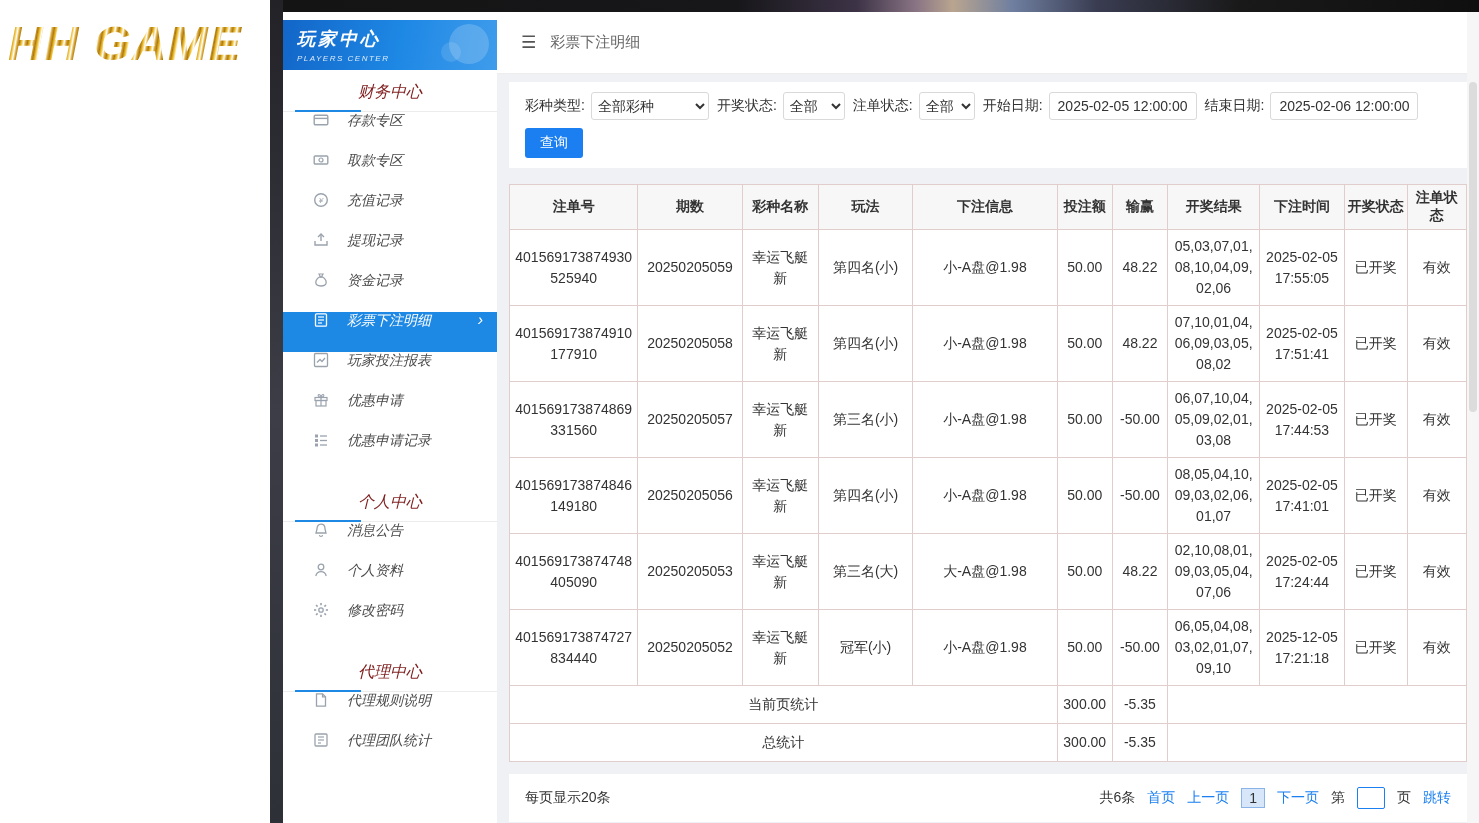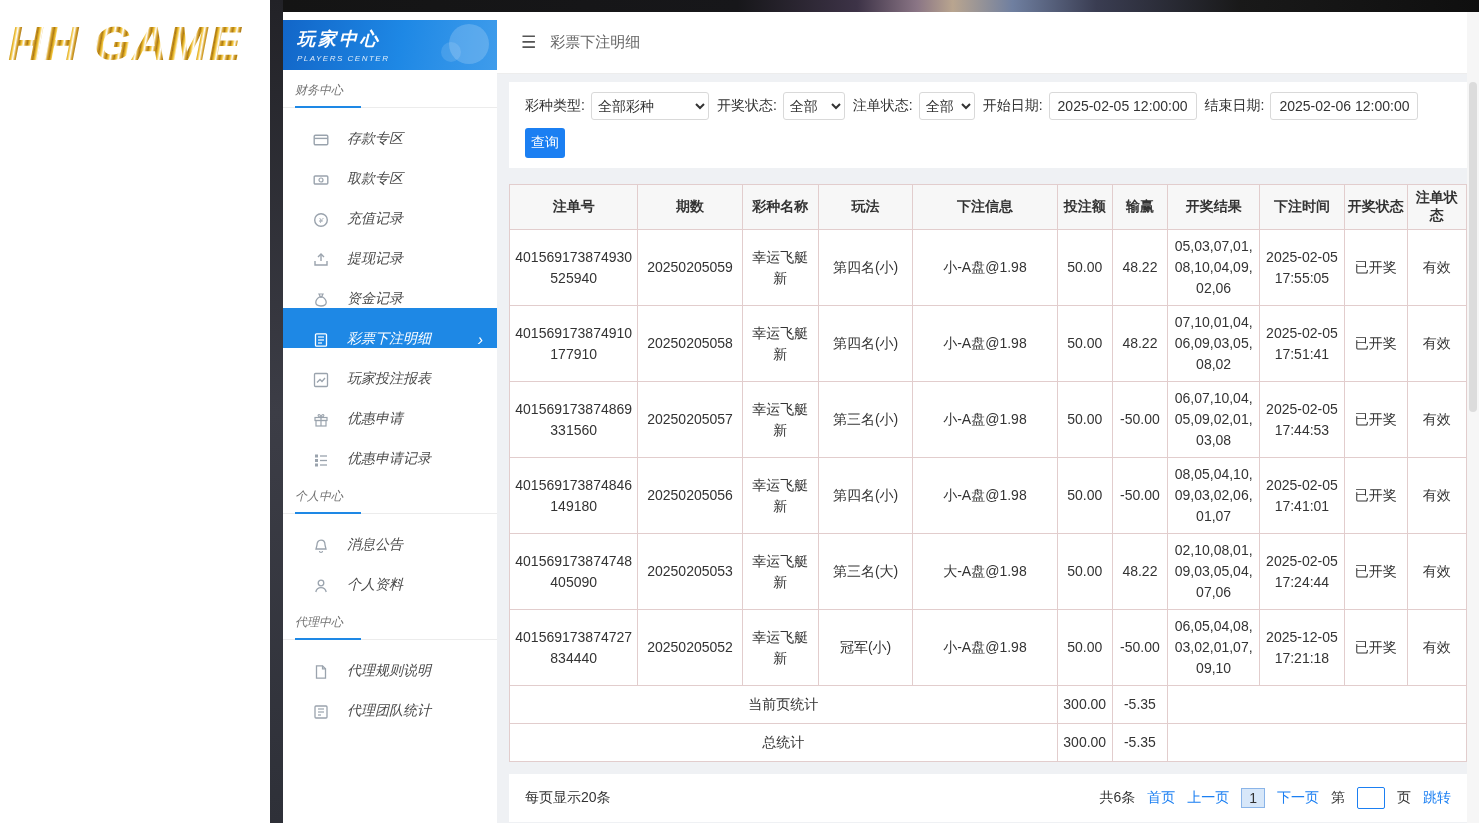--- a/index.html
+++ b/index.html
@@ -19,25 +19,25 @@
 
   
   .sidebar { position:absolute; left:283px; top:12px; width:214px; height:811px; background:#fff; overflow:hidden;font-style:italic; }
   .sidebar-header { margin-top:8px; height:50px; padding:7px 0 0 14px; position:relative; overflow:hidden; color:#fff;
                     background:linear-gradient(100deg,#1266c8 0%,#1e88e5 55%,#3f9ceb 100%); }
   .sh-title { font-size:18px; font-weight:bold; letter-spacing:3px; }
   .sh-sub { font-size:8px; letter-spacing:1.5px; color:rgba(255,255,255,.85); margin-top:3px; }
   .sh-c1 { position:absolute; right:8px; top:4px; width:40px; height:40px; border-radius:50%; background:rgba(255,255,255,.18); }
   .sh-c2 { position:absolute; right:36px; top:22px; width:20px; height:20px; border-radius:50%; background:rgba(255,255,255,.12); }
 
-  .section-title { margin-top:6px; padding:6px 12px 8px; font-size:12px; color:#737373; border-bottom:1px solid #ececec; position:relative; }
+  .section-title { margin-top:6px; padding:6px 12px 8px; font-size:16px; color:#7f1d1d; border-bottom:1px solid #ececec; position:relative;text-align:center; }
   .section-title + .section-title, .menu-item + .section-title { margin-top:14px; }
   .section-title::after { content:""; position:absolute; left:12px; bottom:-1px; width:66px; height:2px; background:#1e88e5; }
 
-  .menu-item { height:40px; display:flex; align-items:flex-end; padding-left:30px; font-size:14px; color:#4a4a4a; cursor:pointer; position:relative; }
+  .menu-item { height:40px; display:flex; align-items:flex-start; padding-left:30px; font-size:14px; color:#4a4a4a; cursor:pointer; position:relative; }
   .mi-icon { width:16px; height:16px; margin-right:18px; color:#9aa3ad; display:inline-flex; flex:none; }
   .mi-icon svg { width:16px; height:16px; }
   .menu-item.active { background:#1e88e5; color:#fff; }
   .menu-item.active .mi-icon { color:#fff; }
   .chev { position:absolute; right:14px; font-size:16px; line-height:1; color:#fff; }
 
   
   .main { position:absolute; left:497px; top:12px; width:982px; height:811px; background:#eff1f4; }
   .main-header { height:62px; background:#fff; display:flex; align-items:center; padding-left:24px; border-bottom:1px solid #ededed; }
   .hamburger { font-size:17px; color:#555; margin-right:14px; cursor:pointer; }
@@ -45,21 +45,21 @@
 
   .content { padding:8px 12px 0;border-radius:22px; }
 
   .filter-panel { background:#fff; padding:10px 16px 10px; }
   .filter-row { display:flex; align-items:center; white-space:nowrap; }
   .f-label { font-size:14px; color:#333; margin:0 6px 0 8px; }
   .f-label:first-child { margin-left:0; }
   select.f-select { height:28px; border:1px solid #d9d9d9; border-radius:3px; background:#fff; font-size:14px; color:#333; padding:0 2px; }
   .w-lottery { width:118px; } .w-small { width:62px; } .w-smaller { width:56px; }
   input.f-date { height:28px; width:148px; border:1px solid #d9d9d9; border-radius:3px; font-size:14px; color:#333; padding:0 8px; }
-  .btn-query { margin-top:8px; height:30px; background:#1b7ff2; color:#fff; border:none; border-radius:3px; font-size:14px; padding:0 6px; cursor:pointer; }
+  .btn-query { margin-top:8px; height:30px; background:#1b7ff2; color:#fff; border:none; border-radius:3px; font-size:14px; padding:0 15px; cursor:pointer; }
 
   .table-panel { background:#fff; margin-top:16px; }
   table { width:100%; border-collapse:collapse; table-layout:fixed; }
   th, td { border:1px solid #e2cdcd; text-align:center; font-size:14px; color:#333; vertical-align:middle; }
   th { background:#f7f7f7; font-weight:bold; height:38px; padding:4px 2px; }
   td { padding:6px 4px; line-height:1.5; word-break:break-all; }
   tr.summary td { padding:8px 4px; }
 
   .pagination-panel { background:#fff; margin-top:12px; height:48px; display:flex; align-items:center; justify-content:space-between; padding:0 16px; font-size:14px; color:#333; }
   .pg-right { display:flex; align-items:center; }
@@ -195,20 +195,38 @@
     <span>消息公告</span>
   </div>
   <div class="menu-item">
     <span class="mi-icon">
         <svg viewBox="0 0 16 16">
           <circle cx="8" cy="5" r="2.8" fill="none" stroke="currentColor" stroke-width="1.3"></circle>
           <path d="M2.8 14c.6-3 2.7-4.4 5.2-4.4s4.6 1.4 5.2 4.4" fill="none" stroke="currentColor" stroke-width="1.3"></path>
         </svg>
       </span>
     <span>个人资料</span>
+  </div>
+  <div class="menu-item">
+    <span class="mi-icon">
+        <svg viewBox="0 0 16 16">
+          <circle cx="8" cy="8" r="2.2" fill="none" stroke="currentColor" stroke-width="1.3"></circle>
+          <g stroke="currentColor" stroke-width="1.6">
+            <line x1="8" y1="1" x2="8" y2="3.2"></line>
+            <line x1="8" y1="12.8" x2="8" y2="15"></line>
+            <line x1="1" y1="8" x2="3.2" y2="8"></line>
+            <line x1="12.8" y1="8" x2="15" y2="8"></line>
+            <line x1="3.05" y1="3.05" x2="4.6" y2="4.6"></line>
+            <line x1="11.4" y1="11.4" x2="12.95" y2="12.95"></line>
+            <line x1="3.05" y1="12.95" x2="4.6" y2="11.4"></line>
+            <line x1="11.4" y1="4.6" x2="12.95" y2="3.05"></line>
+          </g>
+        </svg>
+      </span>
+    <span>修改密码</span>
   </div>
 
   <div class="section-title">代理中心</div>
 
   <div class="menu-item">
     <span class="mi-icon">
         <svg viewBox="0 0 16 16">
           <path d="M3.5 1.8h6l3 3v9.4h-9z" fill="none" stroke="currentColor" stroke-width="1.3"></path>
           <path d="M9.5 1.8v3h3" fill="none" stroke="currentColor" stroke-width="1.2"></path>
         </svg>

